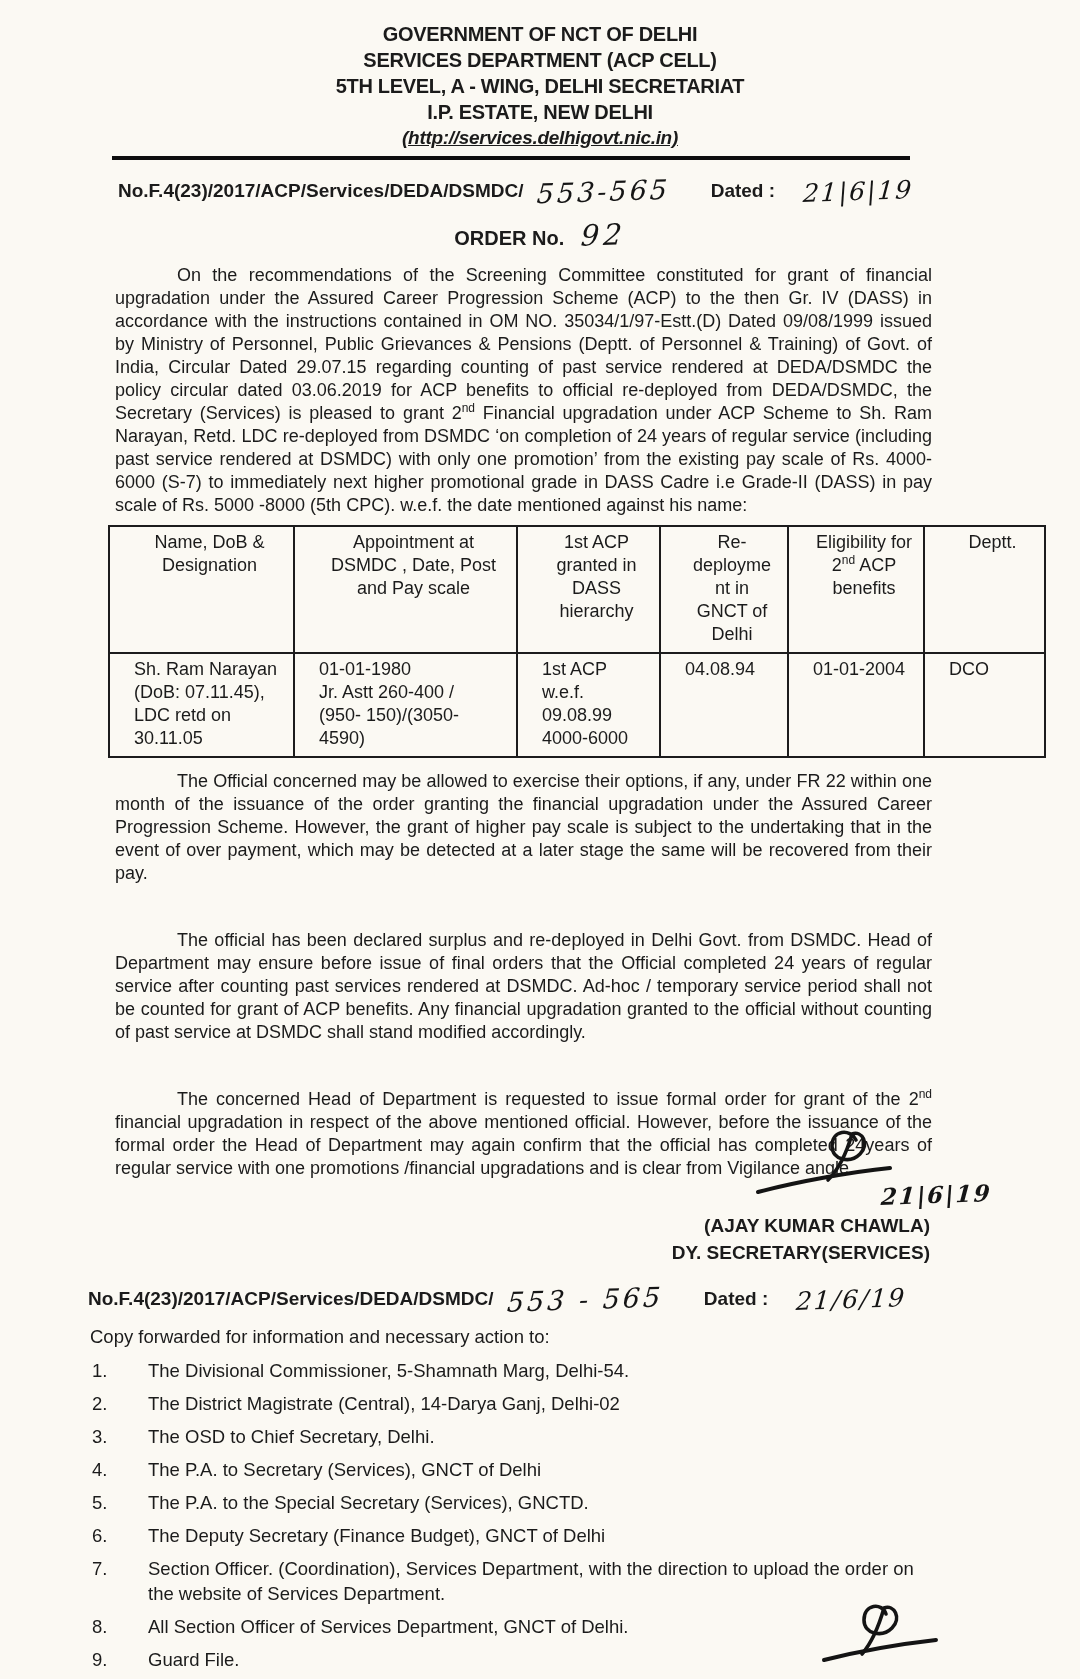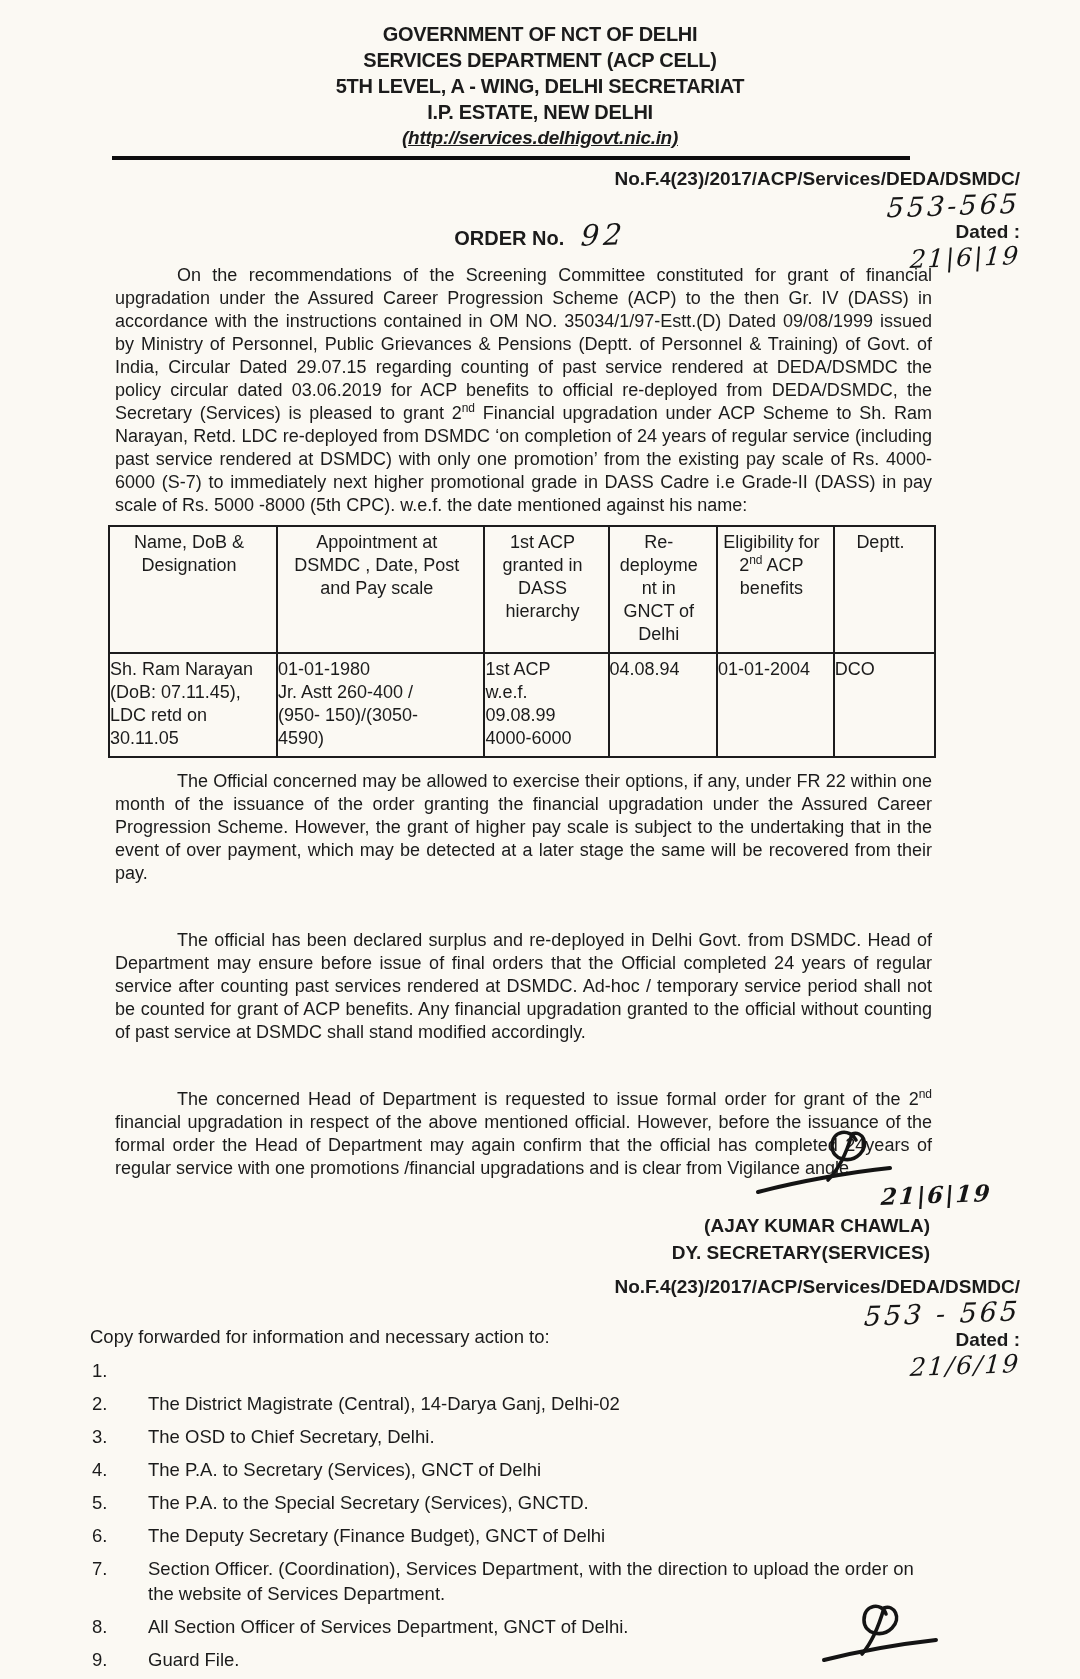--- a/index.html
+++ b/index.html
@@ -11,21 +11,21 @@
     color:#1b1b1b;
     font-family:"Liberation Sans",sans-serif;
     overflow:hidden;
   }
   
   .doc-header{margin-top:21px;text-align:center;font-weight:bold;letter-spacing:-0.3px;}
   .h-line{font-size:20px;line-height:26px;}
   .h-site{font-size:19px;line-height:26px;font-style:italic;text-decoration:underline;}
   .rule{height:4px;background:#0e0e0e;margin:5px 170px 0 112px;}
   
-  .ref-line{display:flex;align-items:flex-end;margin:8px 60px 0 118px;height:46px;flex-direction:column;}
+  .ref-line{display:flex;align-items:center;margin:8px 60px 0 118px;height:46px;}
   .ref-line .label{font-size:19px;font-weight:bold;white-space:nowrap;}
   .ref-bottom{margin-left:88px;margin-top:10px;}
   .hw{
     font-family:"DejaVu Serif",serif;
     font-style:italic;
     display:inline-block;
     transform:rotate(-2deg) skewX(-6deg);
     color:#151515;
   }
   .hw-num{font-size:27px;margin-left:14px;letter-spacing:3px;}
@@ -46,21 +46,21 @@
   
   table.acp-table{
     border-collapse:collapse;
     margin:8px 0 0 108px;
     width:828px;
     font-size:18px;line-height:23px;
     table-layout:fixed;
   }
   .acp-table th,.acp-table td{
     border:2px solid #1c1c1c;
-    padding:4px 8px 6px 0;
+    padding:4px 8px 6px 24px;
     vertical-align:top;
     font-weight:normal;
   }
   .acp-table .c1{width:151px;}
   .acp-table .c2{width:189px;}
   .acp-table .c3{width:109px;}
   .acp-table .c4{width:94px;}
   .acp-table .c5{width:102px;}
   .acp-table .c6{width:87px;}
   .center{text-align:center;}
@@ -178,20 +178,21 @@
     <span class="hw hw-num">553 - 565</span>
     <span class="label dated">Dated :</span>
     <span class="hw hw-date">21/6/19</span>
   </div>
 
   <div class="copy-intro">Copy forwarded for information and necessary action to:</div>
 
   <div class="copy-list">
     <div class="copy-item">
         <span class="num">1.</span>
+        <span class="txt">The Divisional Commissioner, 5-Shamnath Marg, Delhi-54.</span>
       </div>
     <div class="copy-item">
         <span class="num">2.</span>
         <span class="txt">The District Magistrate (Central), 14-Darya Ganj, Delhi-02</span>
       </div>
     <div class="copy-item">
         <span class="num">3.</span>
         <span class="txt">The OSD to Chief Secretary, Delhi.</span>
       </div>
     <div class="copy-item">

